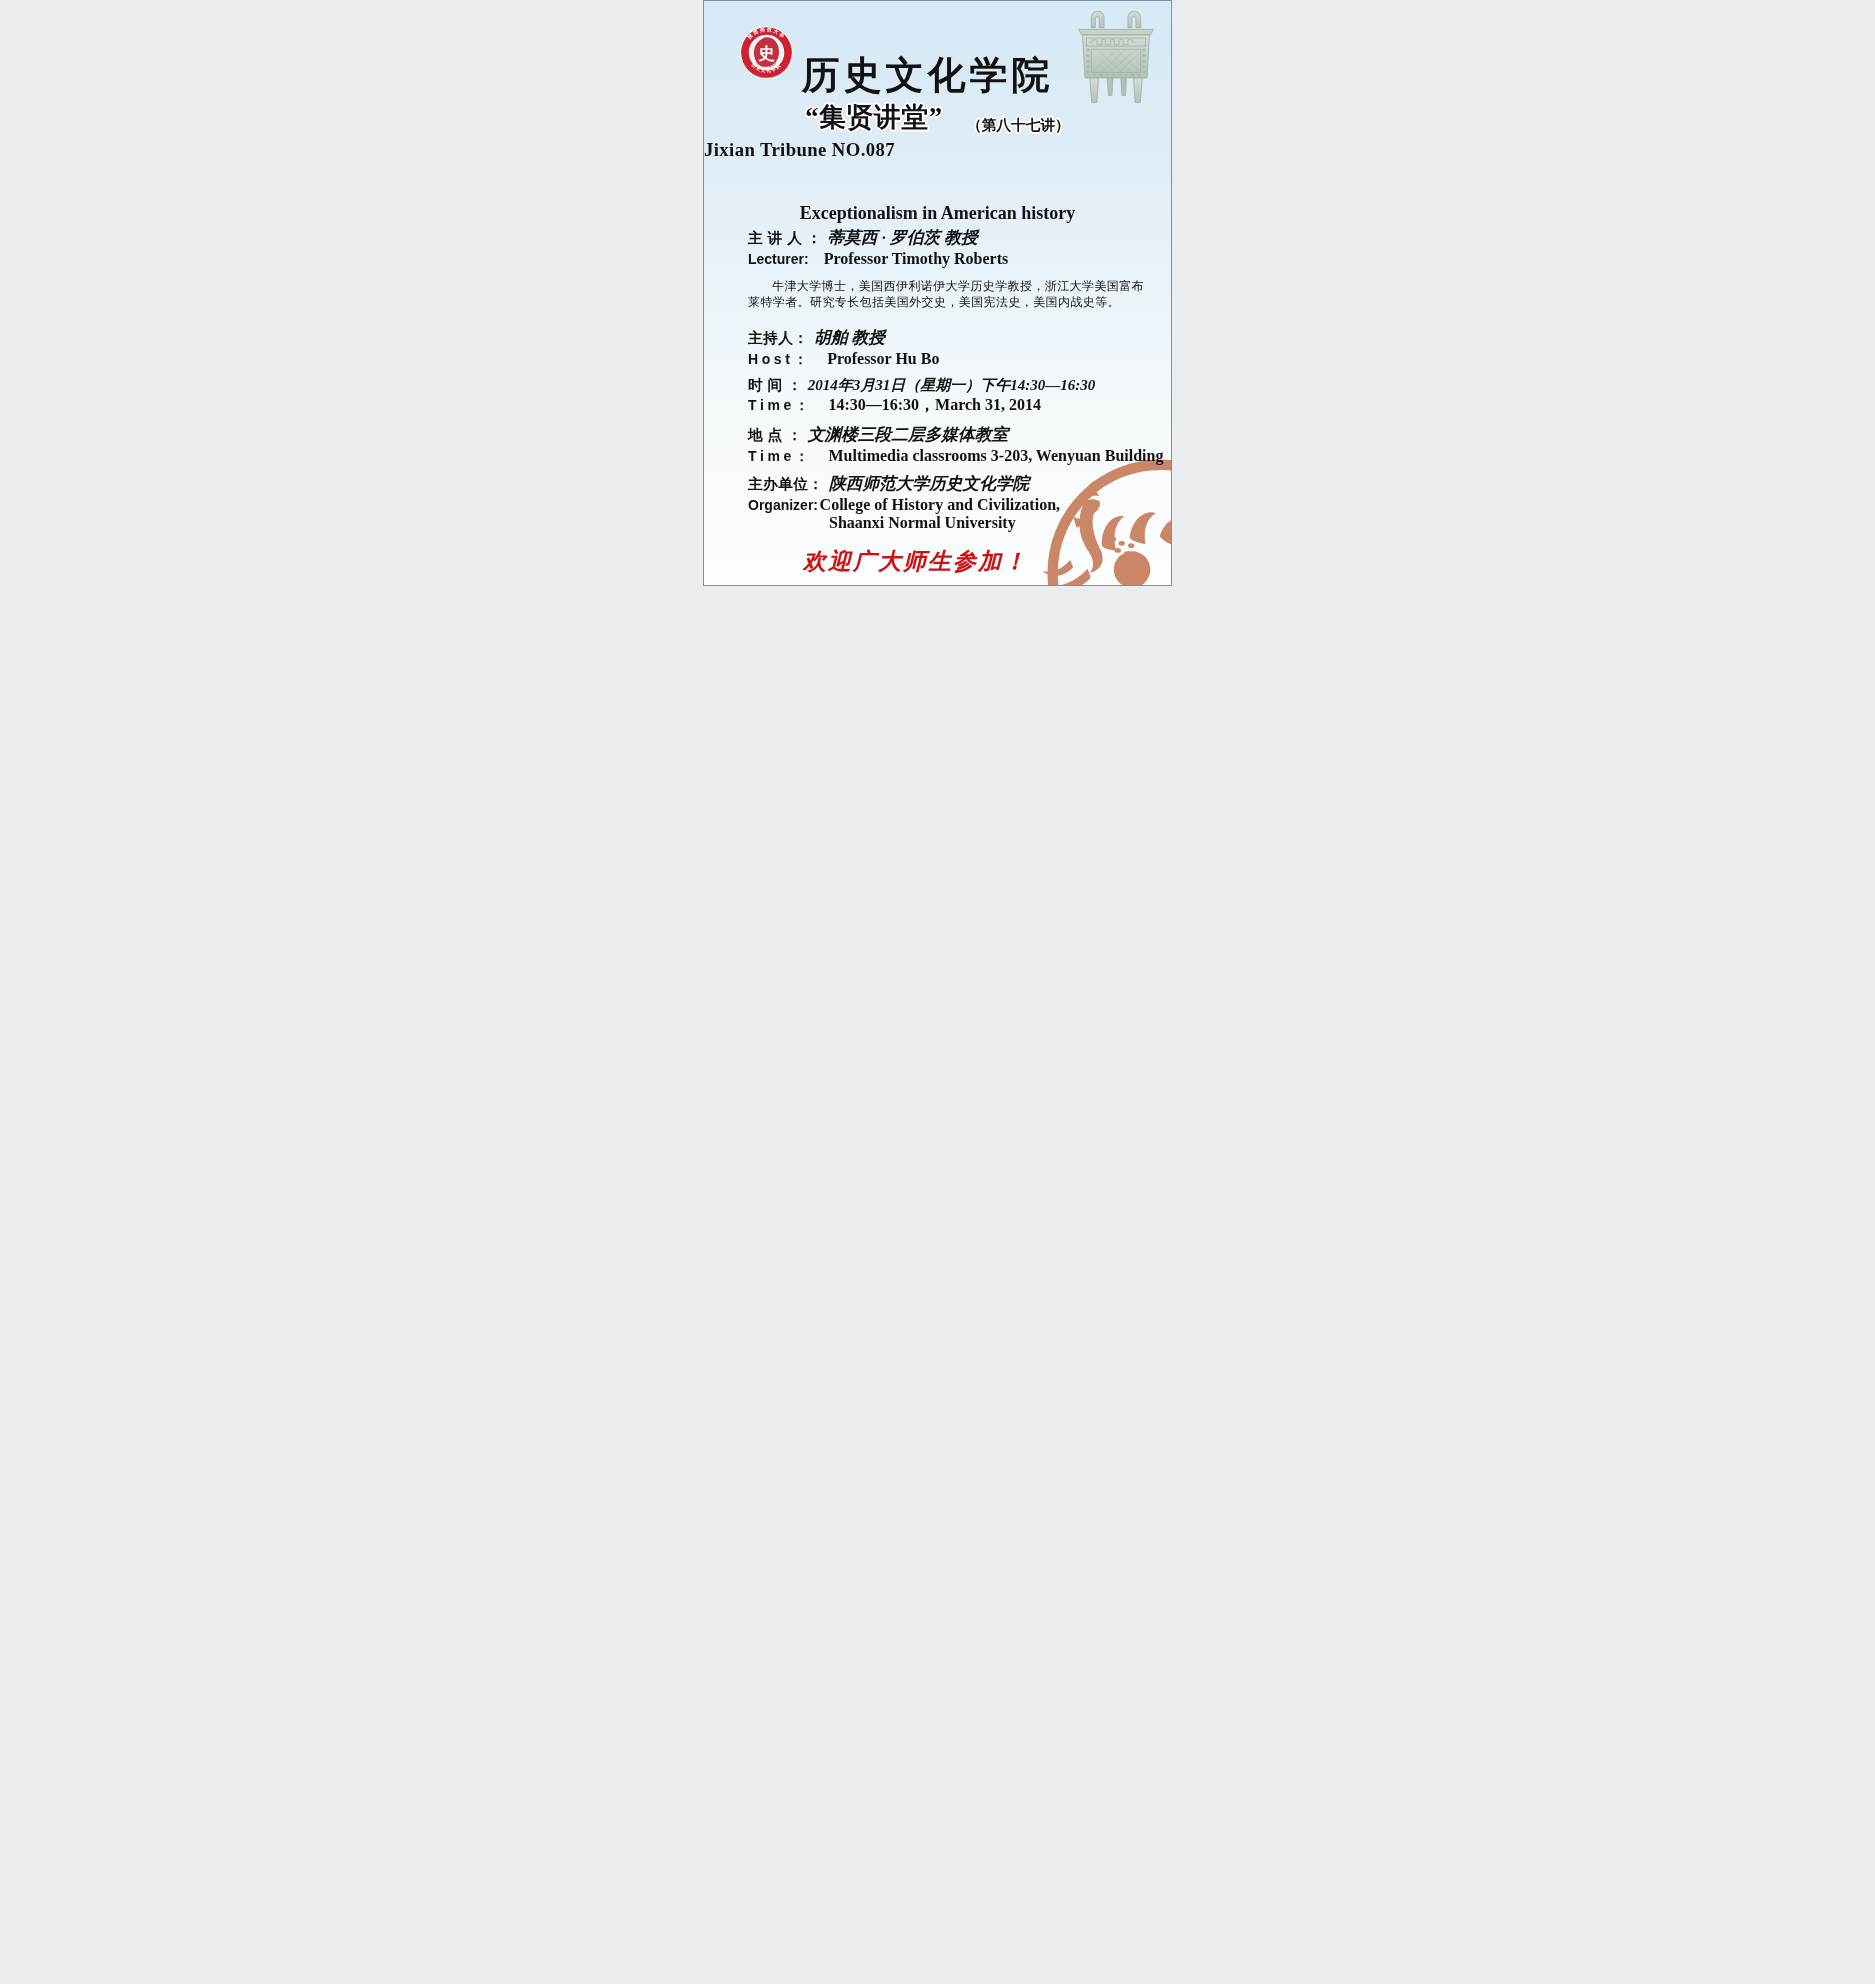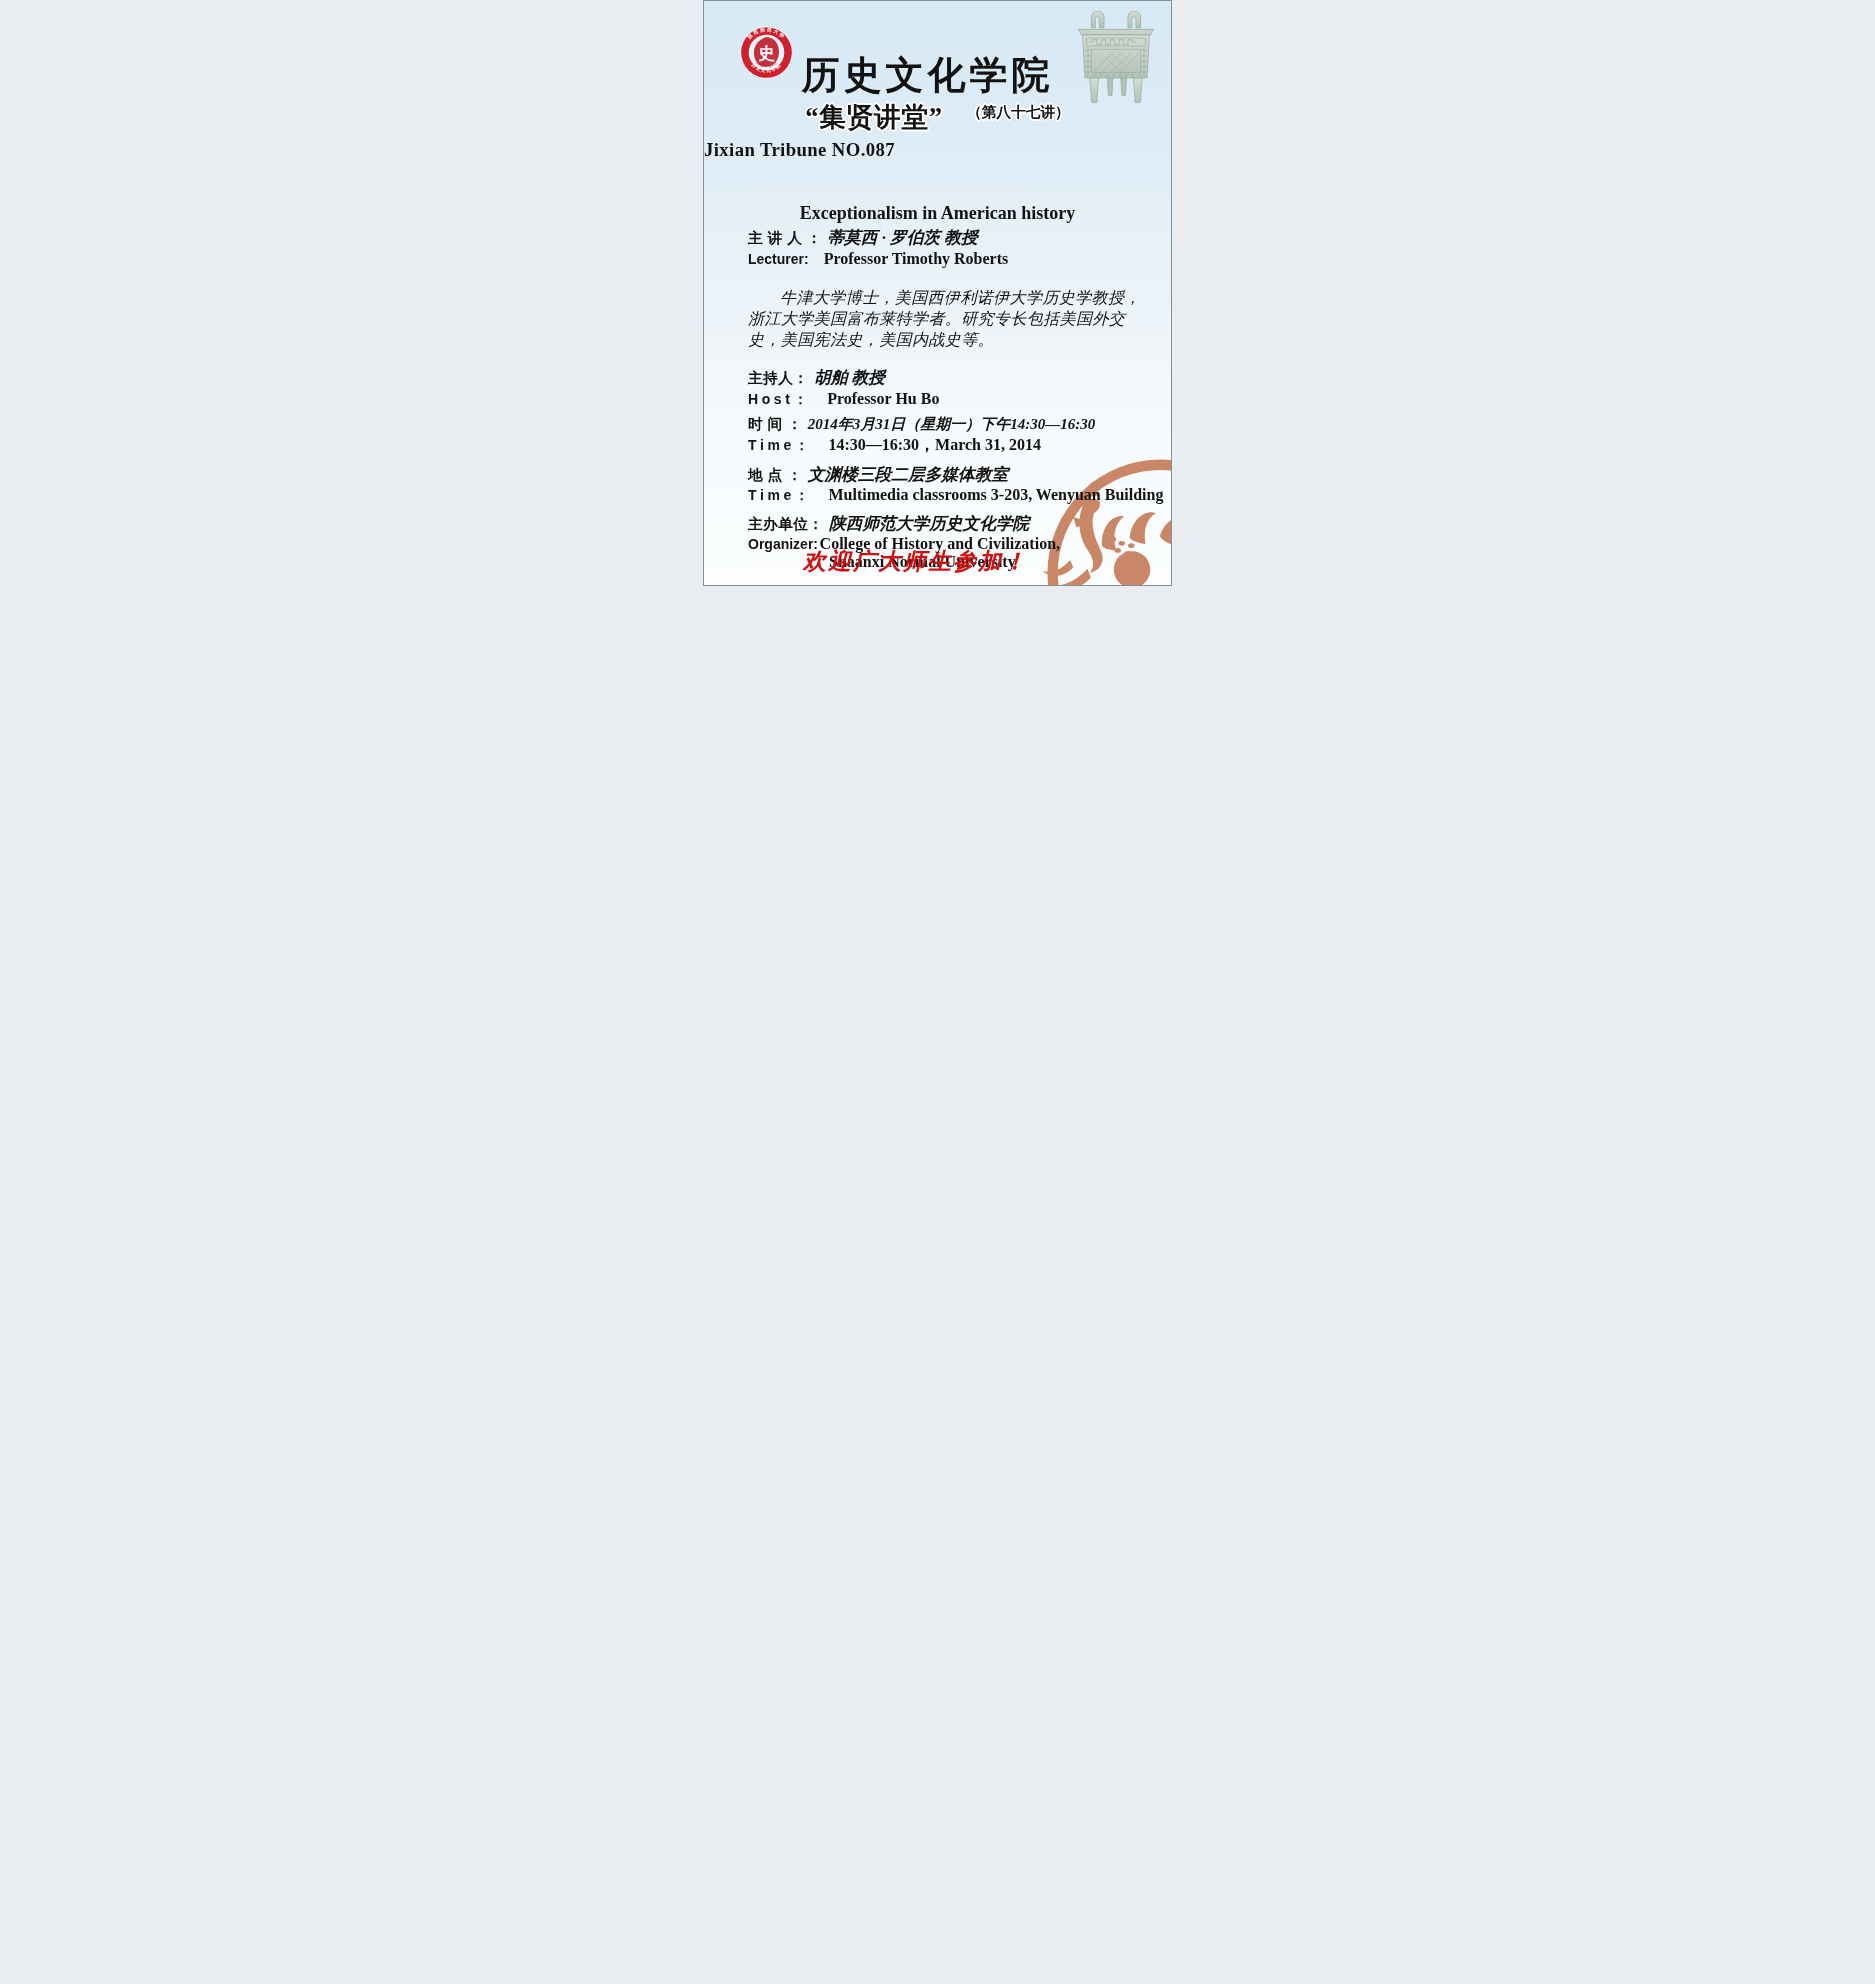--- a/index.html
+++ b/index.html
@@ -17,42 +17,42 @@
   .layer{position:absolute;z-index:2;}
   
   .seal{top:24.6px;left:36px;width:53px;height:53px;}
   .college-title{
     top:49px;left:50%;transform:translateX(-54%);
     font-size:38px;font-weight:bold;letter-spacing:4px;white-space:nowrap;
     font-family:"Liberation Serif","DejaVu Serif",serif;
   }
   .ding{top:9.5px;right:12px;width:86px;height:94px;opacity:.95;}
   
-  .series{top:98px;left:0;width:100%;display:flex;justify-content:center;align-items:flex-start;gap:24px;white-space:nowrap;}
+  .series{top:98px;left:0;width:100%;display:flex;justify-content:center;align-items:flex-end;gap:24px;white-space:nowrap;}
   .series-main{font-size:26.6px;font-weight:bold;letter-spacing:0.8px;}
   .series-session{font-size:14.7px;font-weight:bold;padding-top:4px;}
   .halo{text-shadow:-1.2px -1.2px 0 #fff,1.2px -1.2px 0 #fff,-1.2px 1.2px 0 #fff,1.2px 1.2px 0 #fff,-1.6px 0 0 #fff,1.6px 0 0 #fff,0 -1.6px 0 #fff,0 1.6px 0 #fff;}
   .tribune{top:138px;left:0;width:100%;text-align:left;font-size:18.7px;font-weight:bold;letter-spacing:0.4px;}
   
   .title-zh{top:167px;left:0;width:100%;text-align:center;font-size:33px;line-height:1.1;
     font-weight:bold;font-style:italic;letter-spacing:1.2px;white-space:nowrap;}
   .title-en{top:202px;left:0;width:100%;text-align:center;font-size:18px;font-weight:bold;}
   
   .content{top:225px;left:44px;right:17.5px;}
   .row{display:flex;align-items:baseline;white-space:nowrap;}
   .lbl-zh{font-family:"Liberation Sans","DejaVu Sans",sans-serif;font-size:14.7px;font-weight:bold;letter-spacing:0.4px;}
   .lbl-en{font-family:"Liberation Sans","DejaVu Sans",sans-serif;font-size:14px;font-weight:bold;}
   .sp{letter-spacing:3.6px;}
   .val-zh{font-size:16.7px;font-weight:bold;font-style:italic;margin-left:5.6px;}
   .val-en{font-size:16px;font-weight:bold;margin-left:16px;}
   .small{font-size:15px;}
   .mb2{margin-bottom:0.8px}.mb16{margin-bottom:6.4px}.mb18{margin-bottom:7.1px}
   .bio{
-    margin:19px 0 16px 0;
-    font-size:16px;line-height:1.32;font-style:italic;letter-spacing:0.4px;
+    margin:11px 0 16px 0;
+    font-size:12px;line-height:1.32;letter-spacing:0.4px;
     text-indent:2em;white-space:normal;
   }
   .org2{padding-left:81px;}
   
   .welcome{
     top:545px;left:0;width:423px;text-align:center;
     font-size:23px;font-weight:bold;font-style:italic;letter-spacing:2px;
     color:#d01010;white-space:nowrap;
   }
   .watermark{position:absolute;inset:0;z-index:1;pointer-events:none;}

